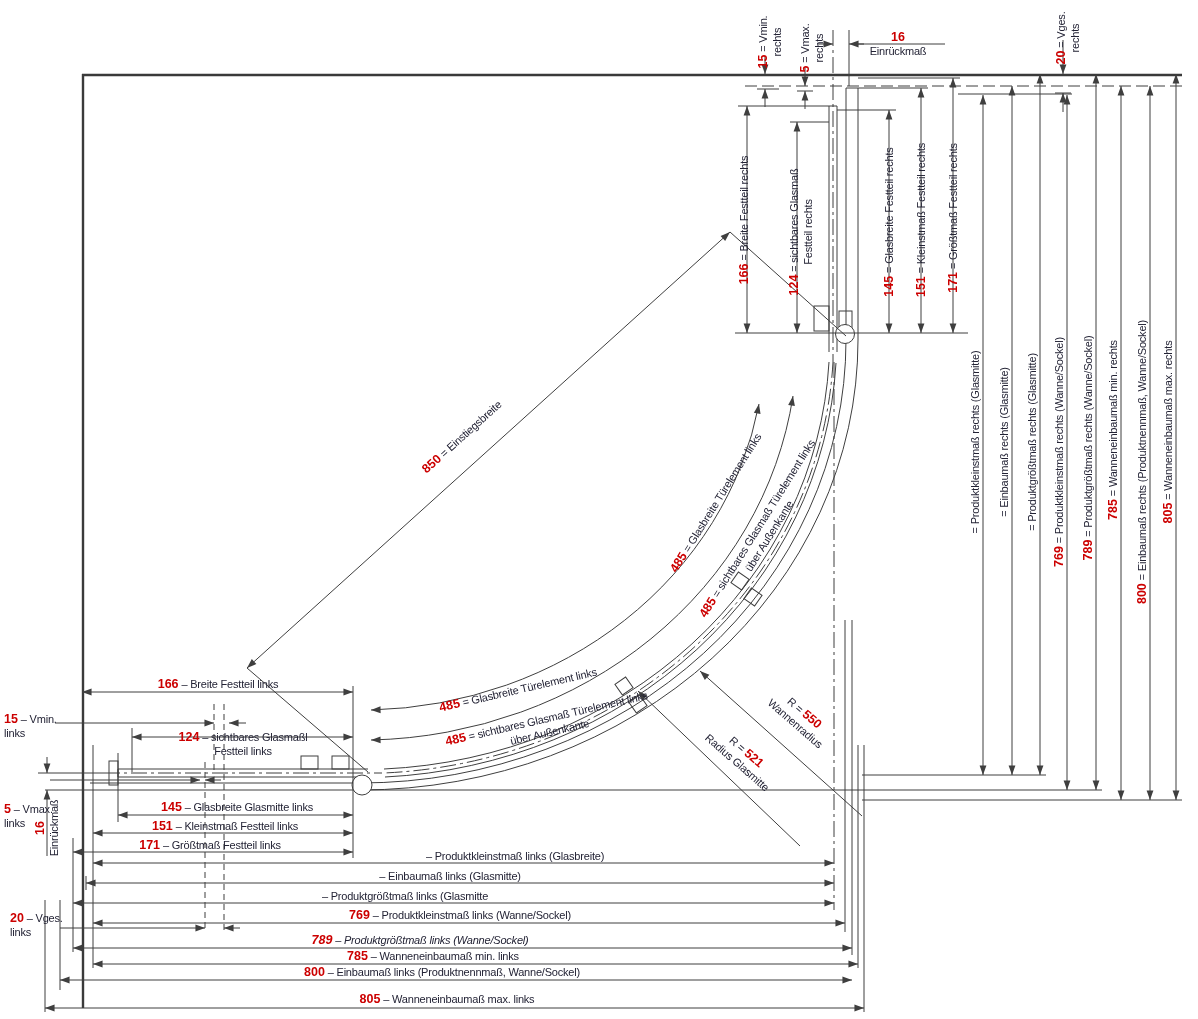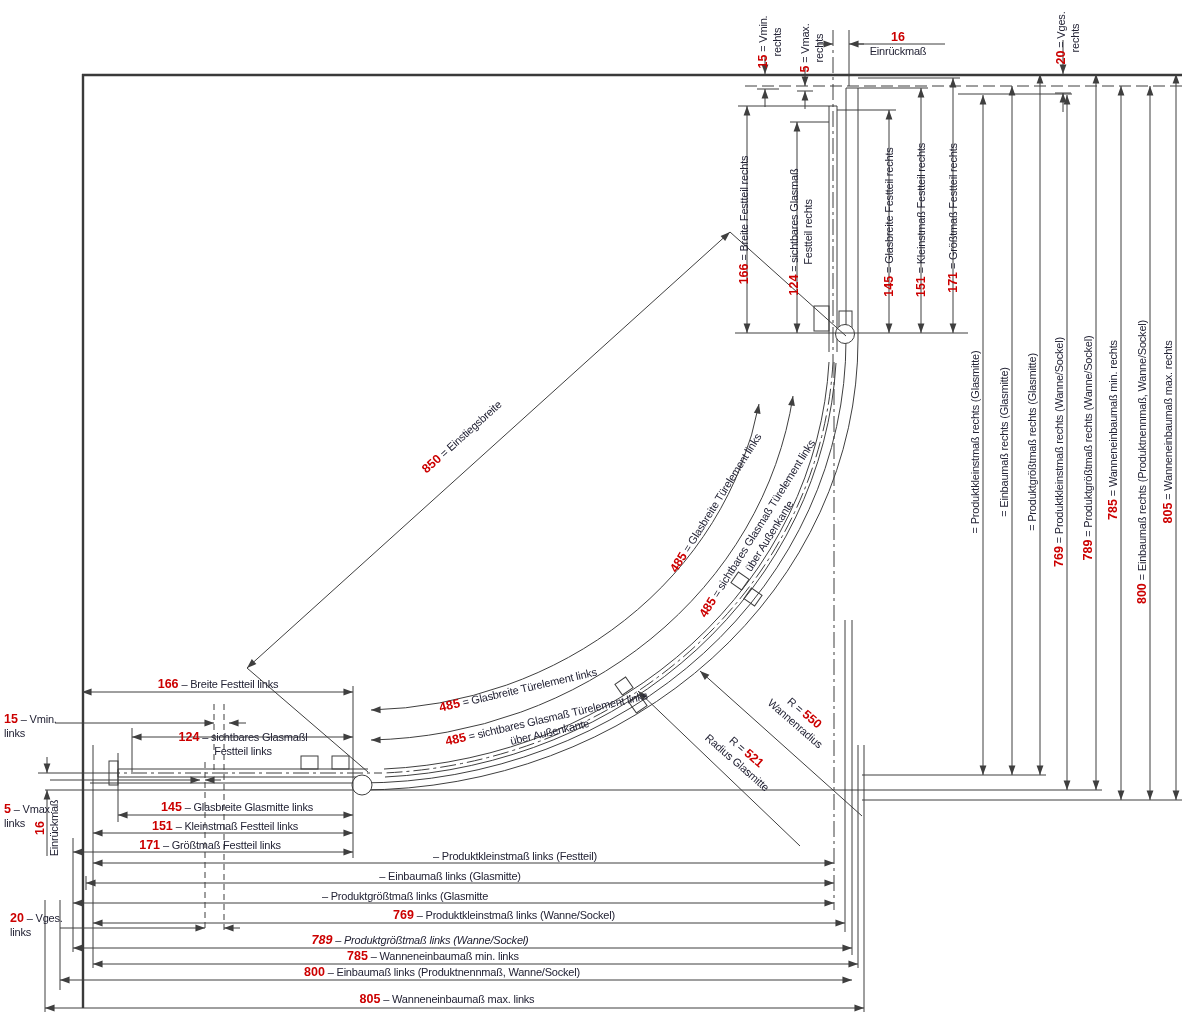--- a/index.html
+++ b/index.html
@@ -212,22 +212,22 @@
       <div class="lbl" style="left: 742px; top: 757px; transform: translate(-50%, -50%) rotate(41deg);"><span><span class="pre">R =</span> <span class="num">521</span></span><span class="l2">Radius Glasmitte</span></div>
       <div class="lbl" style="left: 218px; top: 684px; transform: translate(-50%, -50%);"><span><span class="num">166</span> <span>– Breite Festteil links</span></span></div>
       <div class="lbl left" style="left: 4px; top: 726px; transform: translate(0px, -50%);"><span><span class="num">15</span> <span>– Vmin.</span></span><span class="l2">links</span></div>
       <div class="lbl" style="left: 243px; top: 744px; transform: translate(-50%, -50%);"><span><span class="num">124</span> <span>– sichtbares Glasmaßl</span></span><span class="l2">Festteil links</span></div>
       <div class="lbl left" style="left: 4px; top: 816px; transform: translate(0px, -50%);"><span><span class="num">5</span> <span>– Vmax.</span></span><span class="l2">links</span></div>
       <div class="lbl" style="left: 237px; top: 807px; transform: translate(-50%, -50%);"><span><span class="num">145</span> <span>– Glasbreite Glasmitte links</span></span></div>
       <div class="lbl" style="left: 225px; top: 826px; transform: translate(-50%, -50%);"><span><span class="num">151</span> <span>– Kleinstmaß Festteil links</span></span></div>
       <div class="lbl" style="left: 210px; top: 845px; transform: translate(-50%, -50%);"><span><span class="num">171</span> <span>– Größtmaß Festteil links</span></span></div>
       <div class="lbl" style="left: 47px; top: 828px; transform: translate(-50%, -50%) rotate(-90deg);"><span><span class="num">16</span></span><span class="l2">Einrückmaß</span></div>
       <div class="lbl left" style="left: 10px; top: 925px; transform: translate(0px, -50%);"><span><span class="num">20</span> <span>– Vges.</span></span><span class="l2">links</span></div>
-      <div class="lbl" style="left: 515px; top: 856px; transform: translate(-50%, -50%);"><span> <span>– Produktkleinstmaß links (Festteil)</span></span></div>
+      <div class="lbl" style="left: 515px; top: 856px; transform: translate(-50%, -50%);"><span> <span>– Produktkleinstmaß links (Glasbreite)</span></span></div>
       <div class="lbl" style="left: 450px; top: 876px; transform: translate(-50%, -50%);"><span> <span>– Einbaumaß links (Glasmitte)</span></span></div>
       <div class="lbl" style="left: 405px; top: 896px; transform: translate(-50%, -50%);"><span> <span>– Produktgrößtmaß links (Glasmitte</span></span></div>
-      <div class="lbl" style="left: 460px; top: 915px; transform: translate(-50%, -50%); margin-left: 44px;"><span><span class="num">769</span> <span>– Produktkleinstmaß links (Wanne/Sockel)</span></span></div>
+      <div class="lbl" style="left: 460px; top: 915px; transform: translate(-50%, -50%);"><span><span class="num">769</span> <span>– Produktkleinstmaß links (Wanne/Sockel)</span></span></div>
       <div class="lbl" style="left: 420px; top: 940px; transform: translate(-50%, -50%); font-style: italic;"><span><span class="num">789</span> <span>– Produktgrößtmaß links (Wanne/Sockel)</span></span></div>
       <div class="lbl" style="left: 433px; top: 956px; transform: translate(-50%, -50%);"><span><span class="num">785</span> <span>– Wanneneinbaumaß min. links</span></span></div>
       <div class="lbl" style="left: 442px; top: 972px; transform: translate(-50%, -50%);"><span><span class="num">800</span> <span>– Einbaumaß links (Produktnennmaß, Wanne/Sockel)</span></span></div>
       <div class="lbl" style="left: 447px; top: 999px; transform: translate(-50%, -50%);"><span><span class="num">805</span> <span>– Wanneneinbaumaß max. links</span></span></div>
     </div>
 </div>
 
 </body></html>

